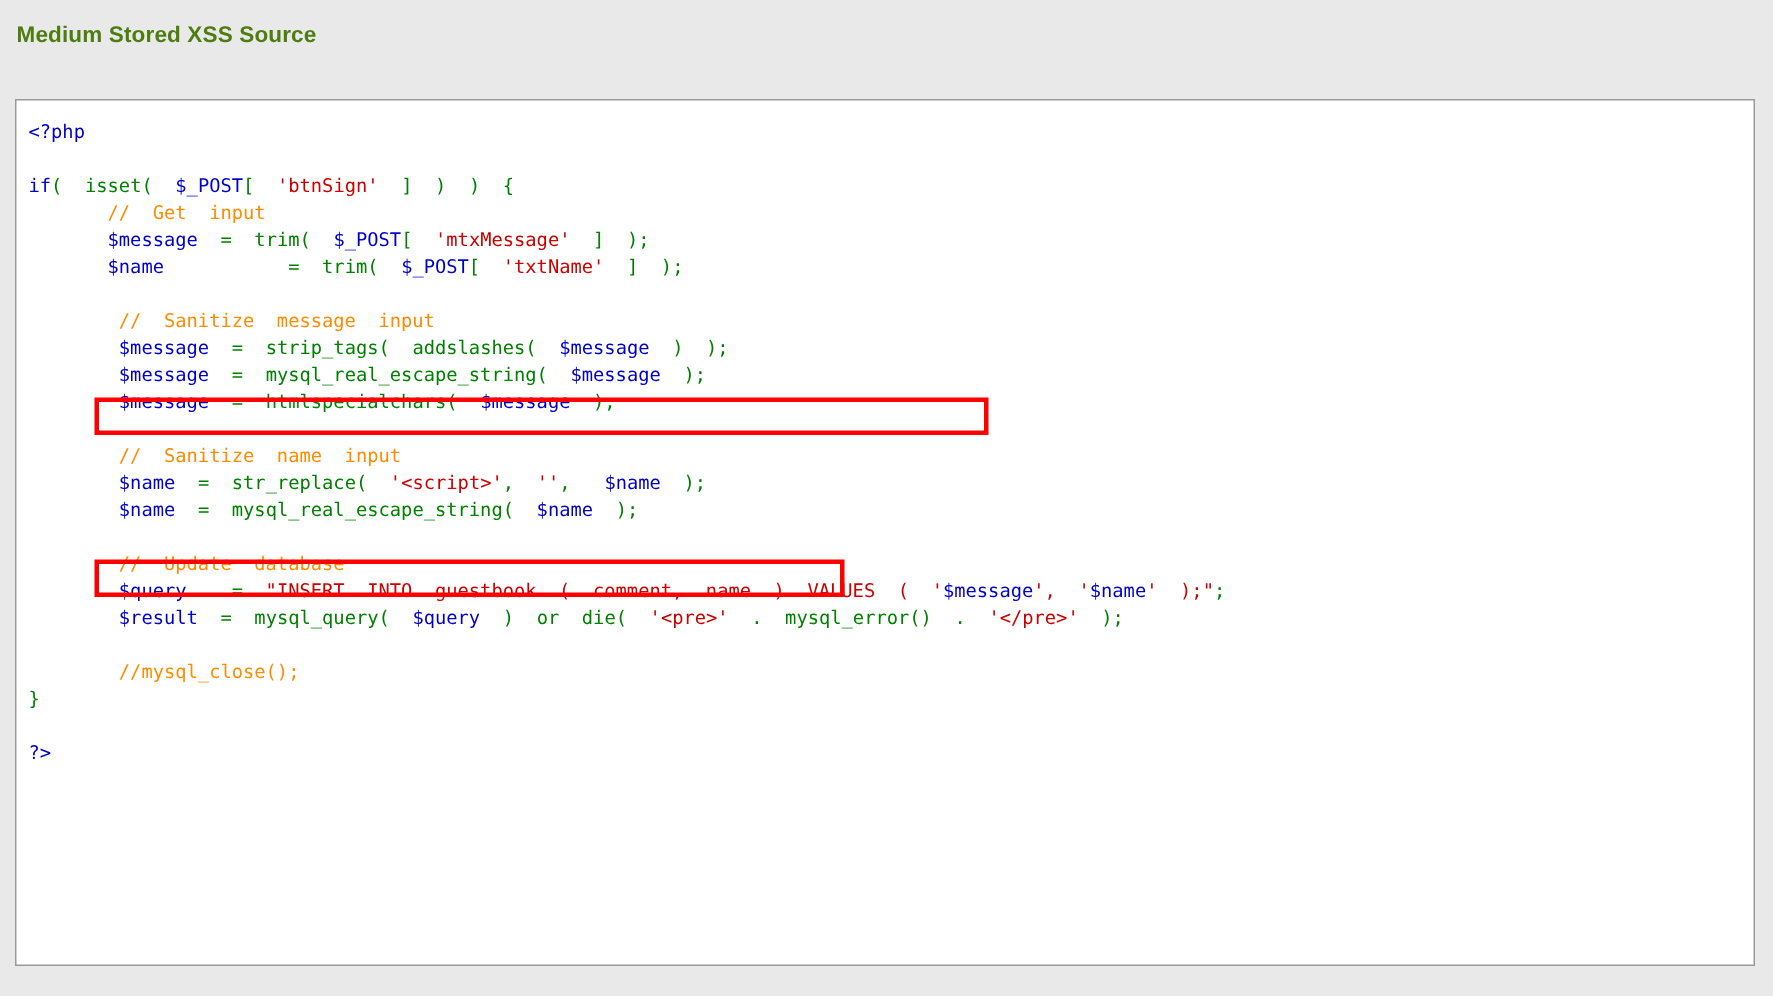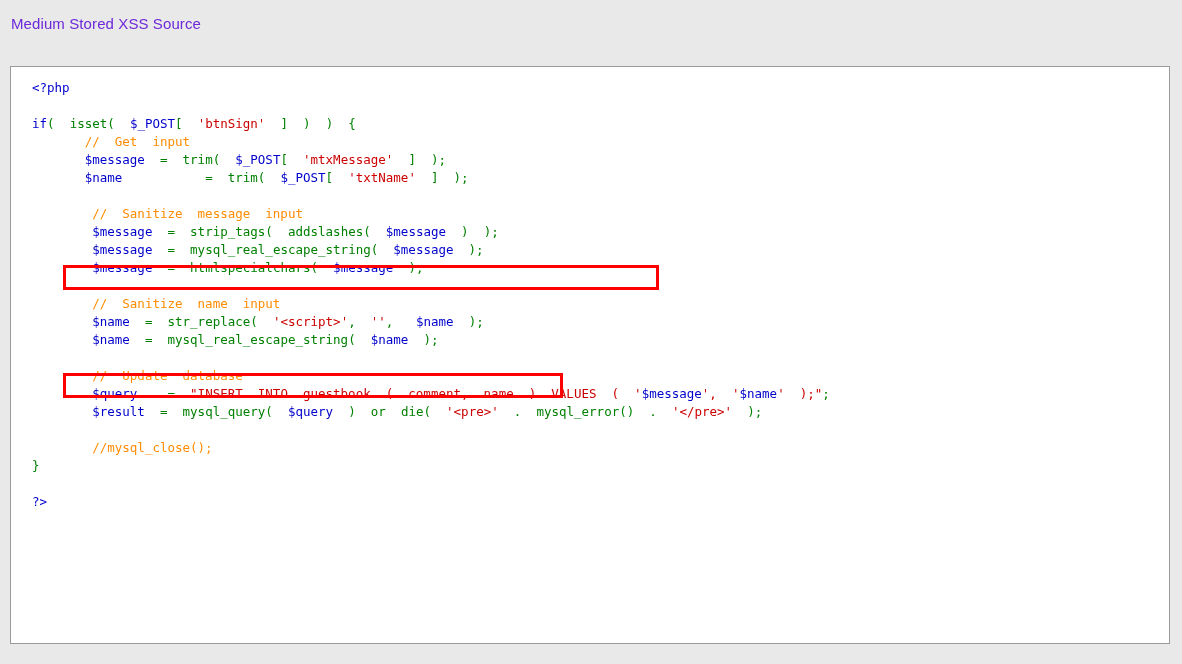--- a/index.html
+++ b/index.html
@@ -12,22 +12,22 @@
     height: 664px;
     font-family: "Liberation Sans", sans-serif;
     overflow: hidden;
     position: relative;
   }
   #page-title {
     position: absolute;
     left: 11px;
     top: 15px;
     font-size: 15px;
-    font-weight: normal;
-    color: #6d28d9;
+    font-weight: bold;
+    color: #4d7c0f;
     letter-spacing: 0.1px;
     white-space: pre;
   }
   #code-panel {
     position: absolute;
     left: 10px;
     top: 66px;
     width: 1160px;
     height: 578px;
     background: #ffffff;
@@ -35,21 +35,21 @@
     box-sizing: border-box;
     overflow: hidden;
   }
   #code-block {
     position: absolute;
     left: 0;
     top: 0;
     width: 100%;
     height: 100%;
     margin: 0;
-    padding: 12px 0 0 21px;
+    padding: 12px 0 0 8px;
     box-sizing: border-box;
     font-family: "DejaVu Sans Mono", "Liberation Mono", monospace;
     font-size: 12.5px;
     line-height: 18px;
     white-space: pre;
     color: #000000;
     letter-spacing: 0px;
   }
   .tok-var    { color: #0000cc; }
   .tok-fn     { color: #008000; }

